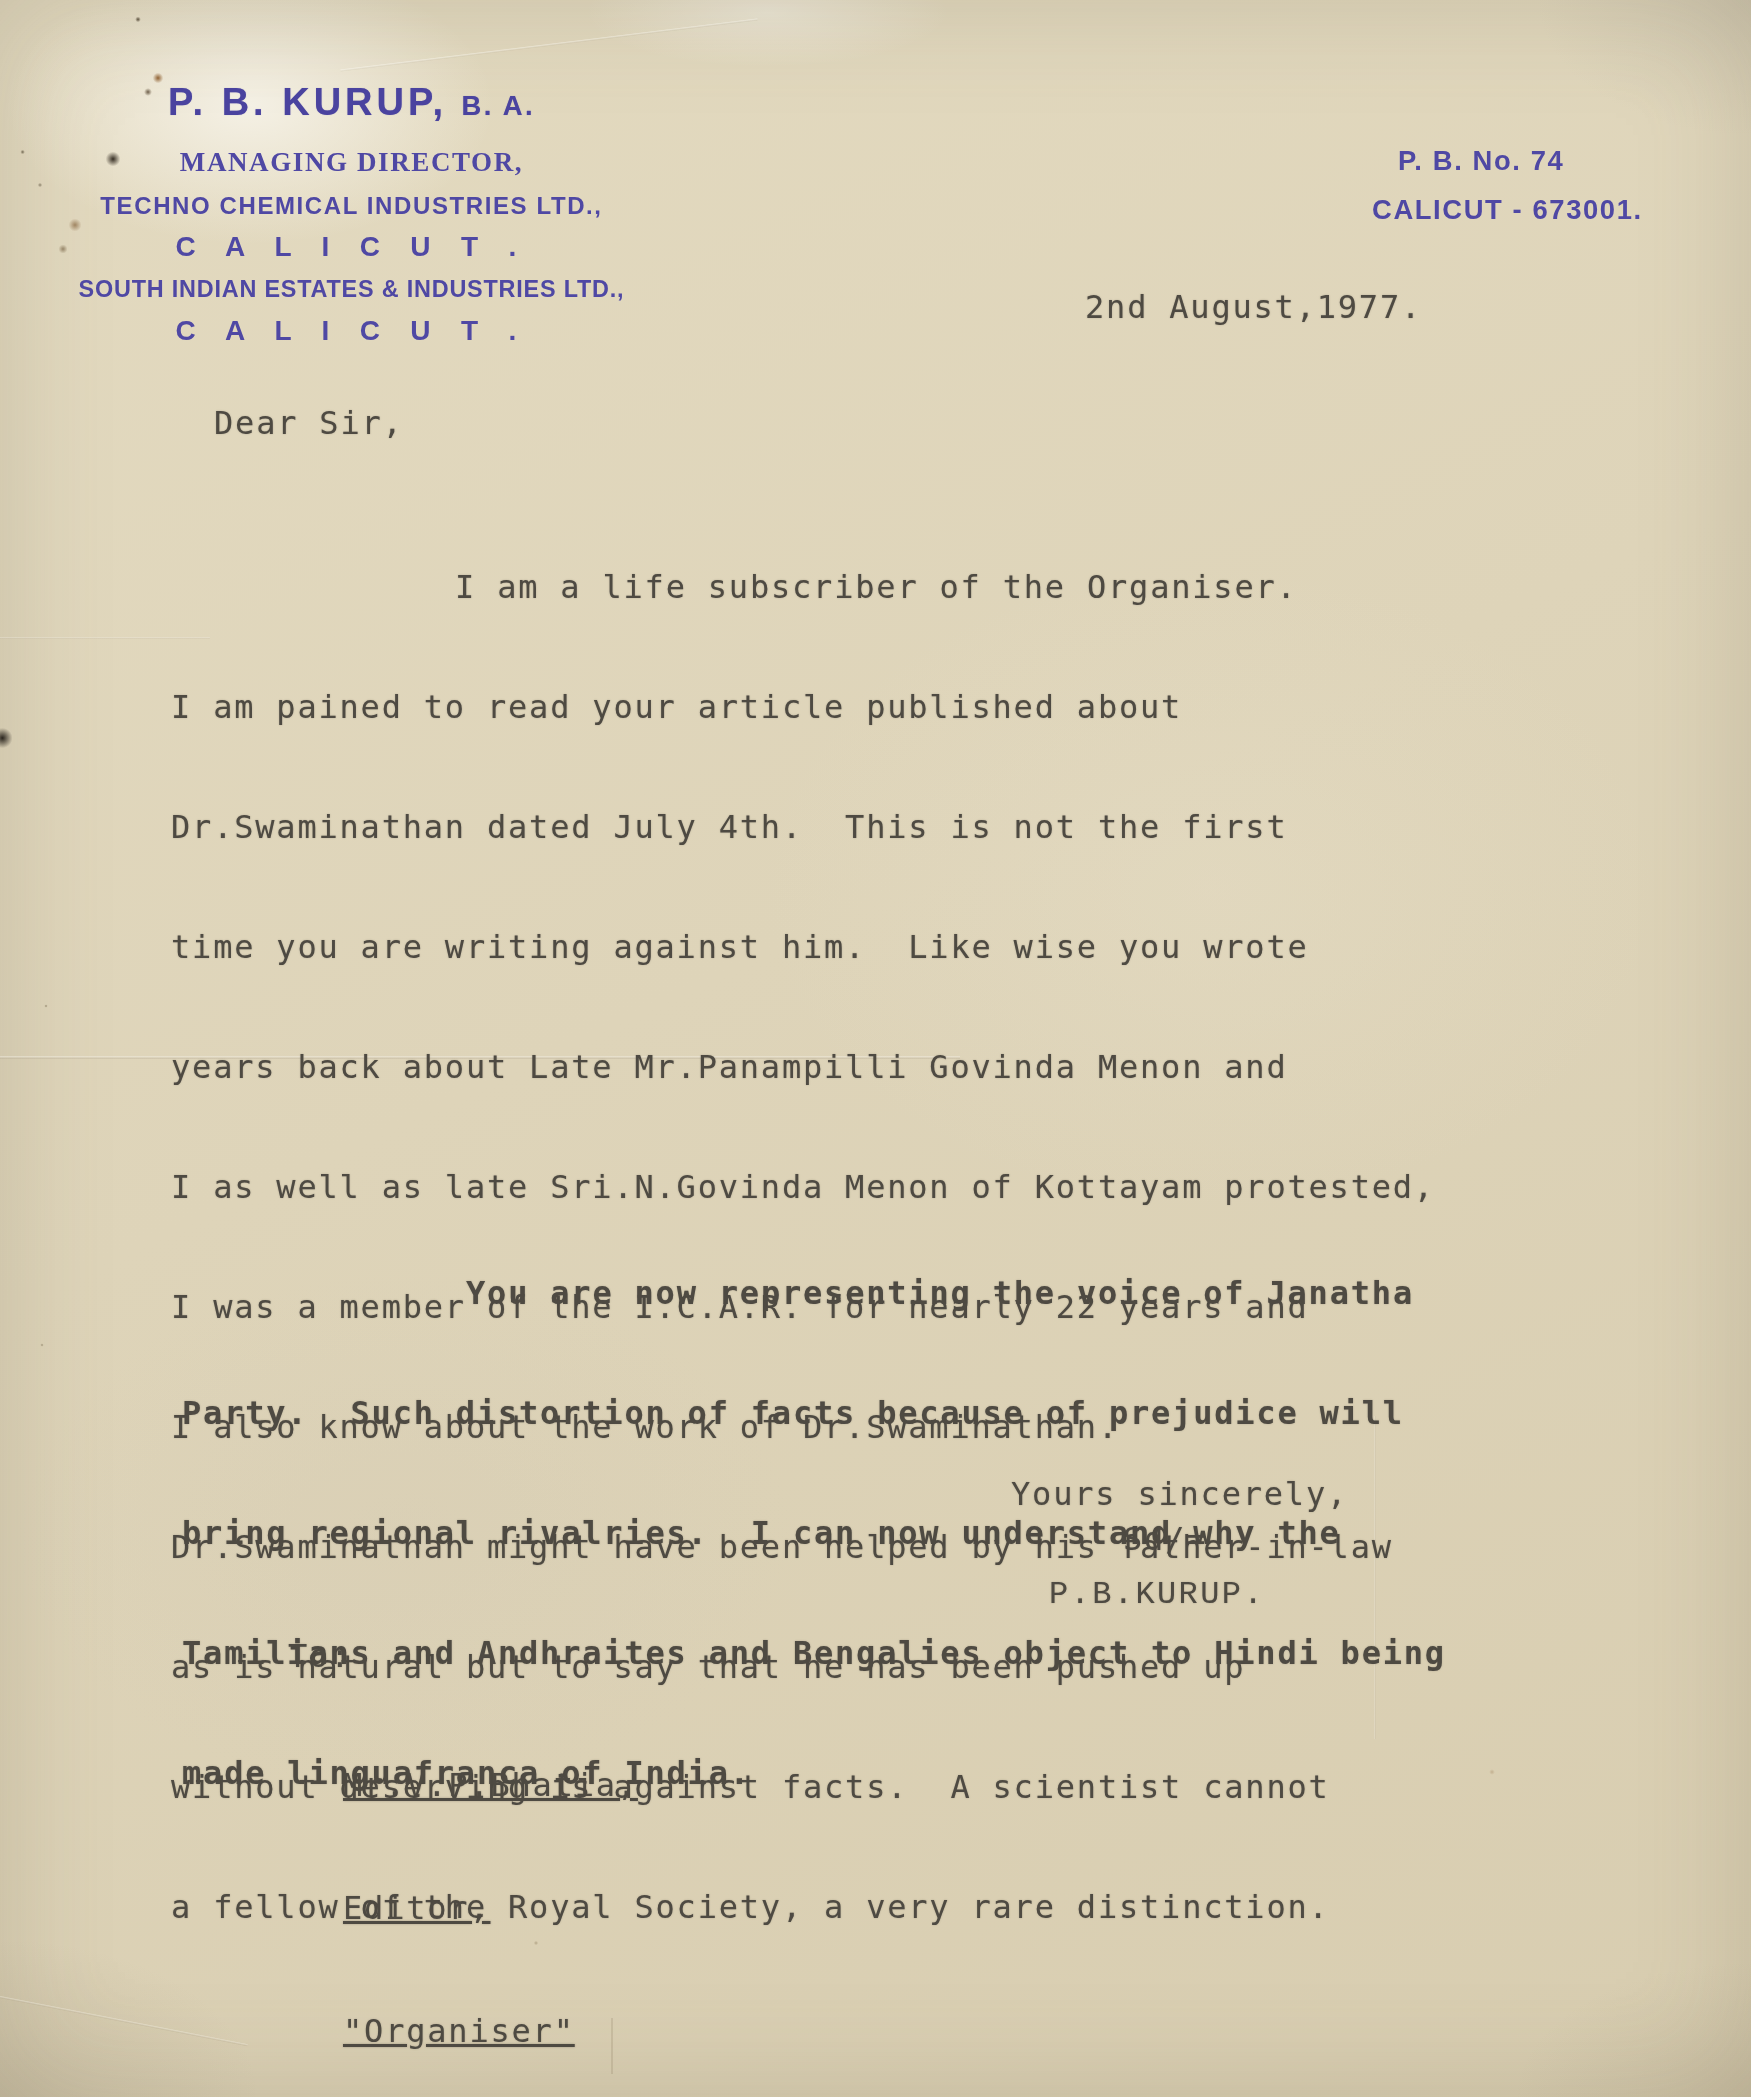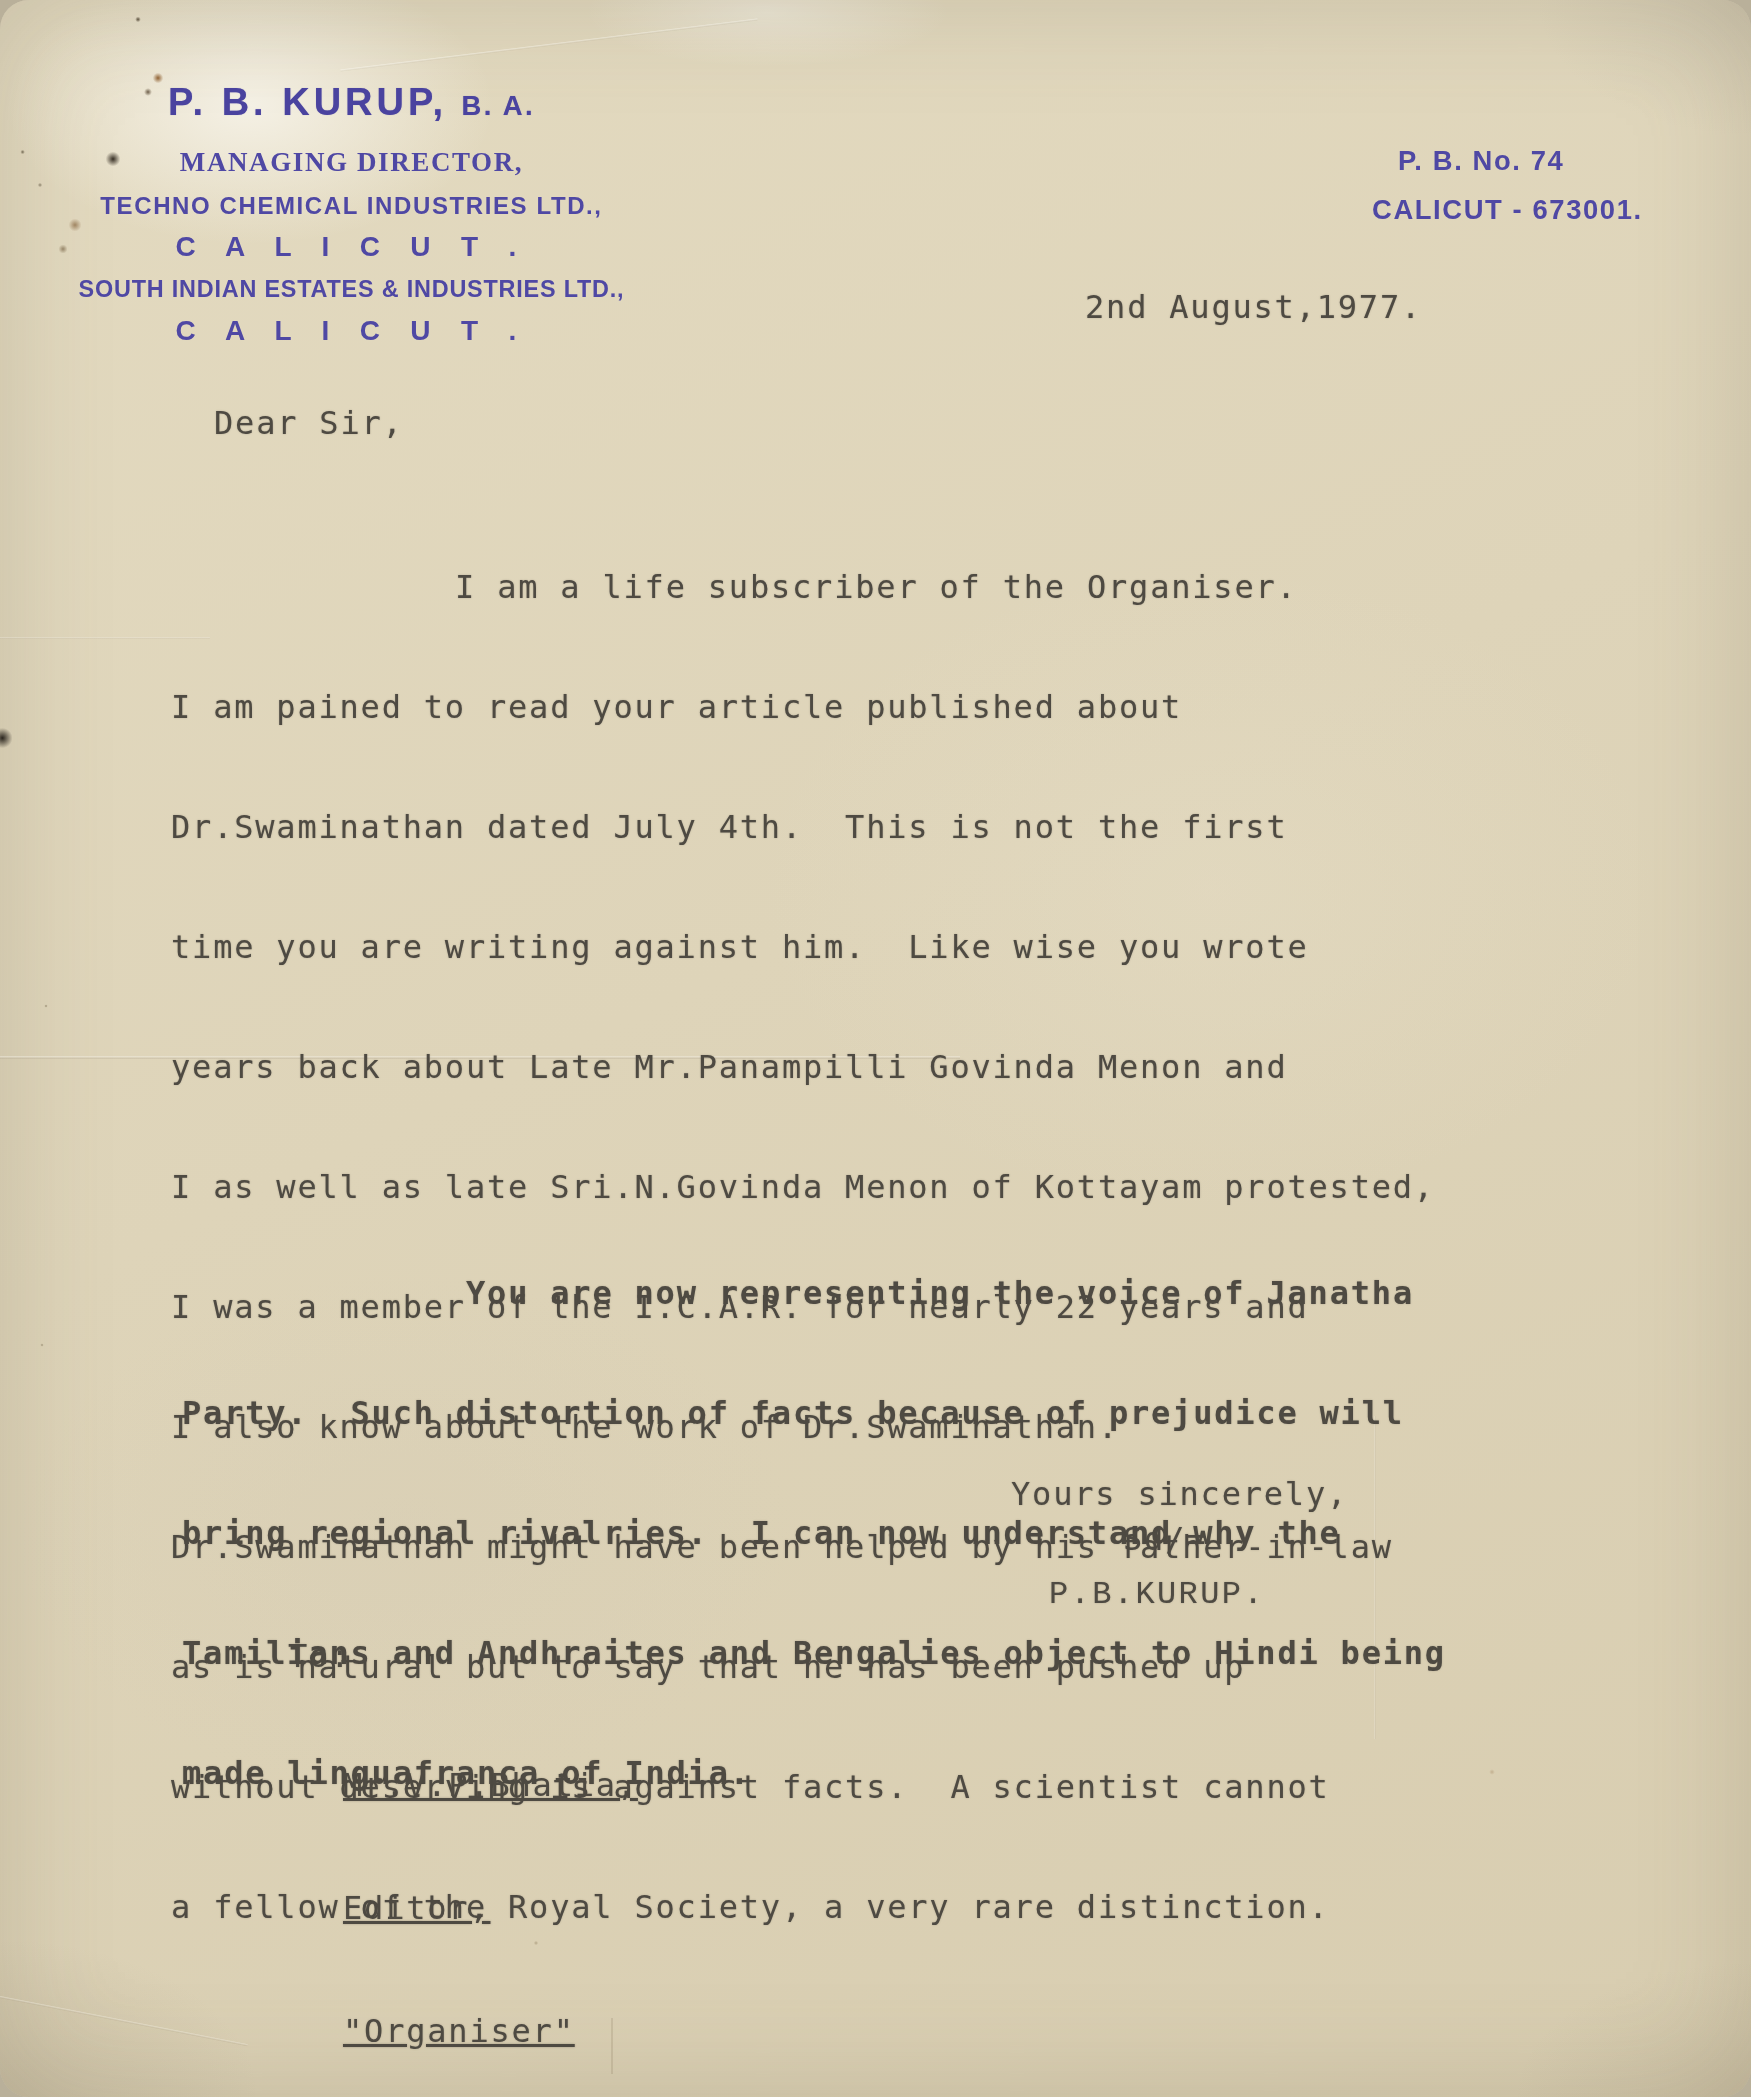--- a/index.html
+++ b/index.html
@@ -11,21 +11,20 @@
       radial-gradient(ellipse 339px 194px at 250px 105px, rgba(248,245,236,0.85), rgba(248,245,236,0) 72%),
       radial-gradient(ellipse 242px 73px at 767px 12px, rgba(245,242,233,0.55), rgba(245,242,233,0) 75%),
       radial-gradient(ellipse 307px 194px at 1751px 0px, rgba(150,144,132,0.20), rgba(150,144,132,0) 70%),
       radial-gradient(ellipse 371px 226px at 0px 2097px, rgba(125,113,90,0.18), rgba(125,113,90,0) 70%),
       radial-gradient(ellipse 339px 194px at 1751px 2097px, rgba(125,113,90,0.14), rgba(125,113,90,0) 70%),
       radial-gradient(ellipse 565px 404px at 1211px 888px, rgba(232,224,201,0.35), rgba(232,224,201,0) 80%),
       radial-gradient(ellipse 484px 323px at 404px 1533px, rgba(214,204,180,0.4), rgba(214,204,180,0) 80%),
       linear-gradient(155deg,#e3dac0 0%, #ded4b9 45%, #d8cdb0 100%);
     box-shadow: inset 0 0 113px rgba(105,95,75,0.22);
     font-family:"DejaVu Sans Mono", monospace;
-    border-radius:29px;
   }
   
   .stains{
     position:absolute;inset:0;pointer-events:none;
     background:
       radial-gradient(circle 10.5px at 113px 159px, rgba(38,30,20,0.92), rgba(38,30,20,0) 70%),
       radial-gradient(circle 7.3px  at 158px 78px,  rgba(128,74,22,0.85), rgba(128,74,22,0) 72%),
       radial-gradient(circle 5.6px  at 148px 92px, rgba(66,48,26,0.75),  rgba(66,48,26,0) 70%),
       radial-gradient(circle 4px  at 138px 19.4px,  rgba(56,44,26,0.8),   rgba(56,44,26,0) 70%),
       radial-gradient(circle 9px at 75px 225px,  rgba(118,80,38,0.6),  rgba(118,80,38,0) 72%),

